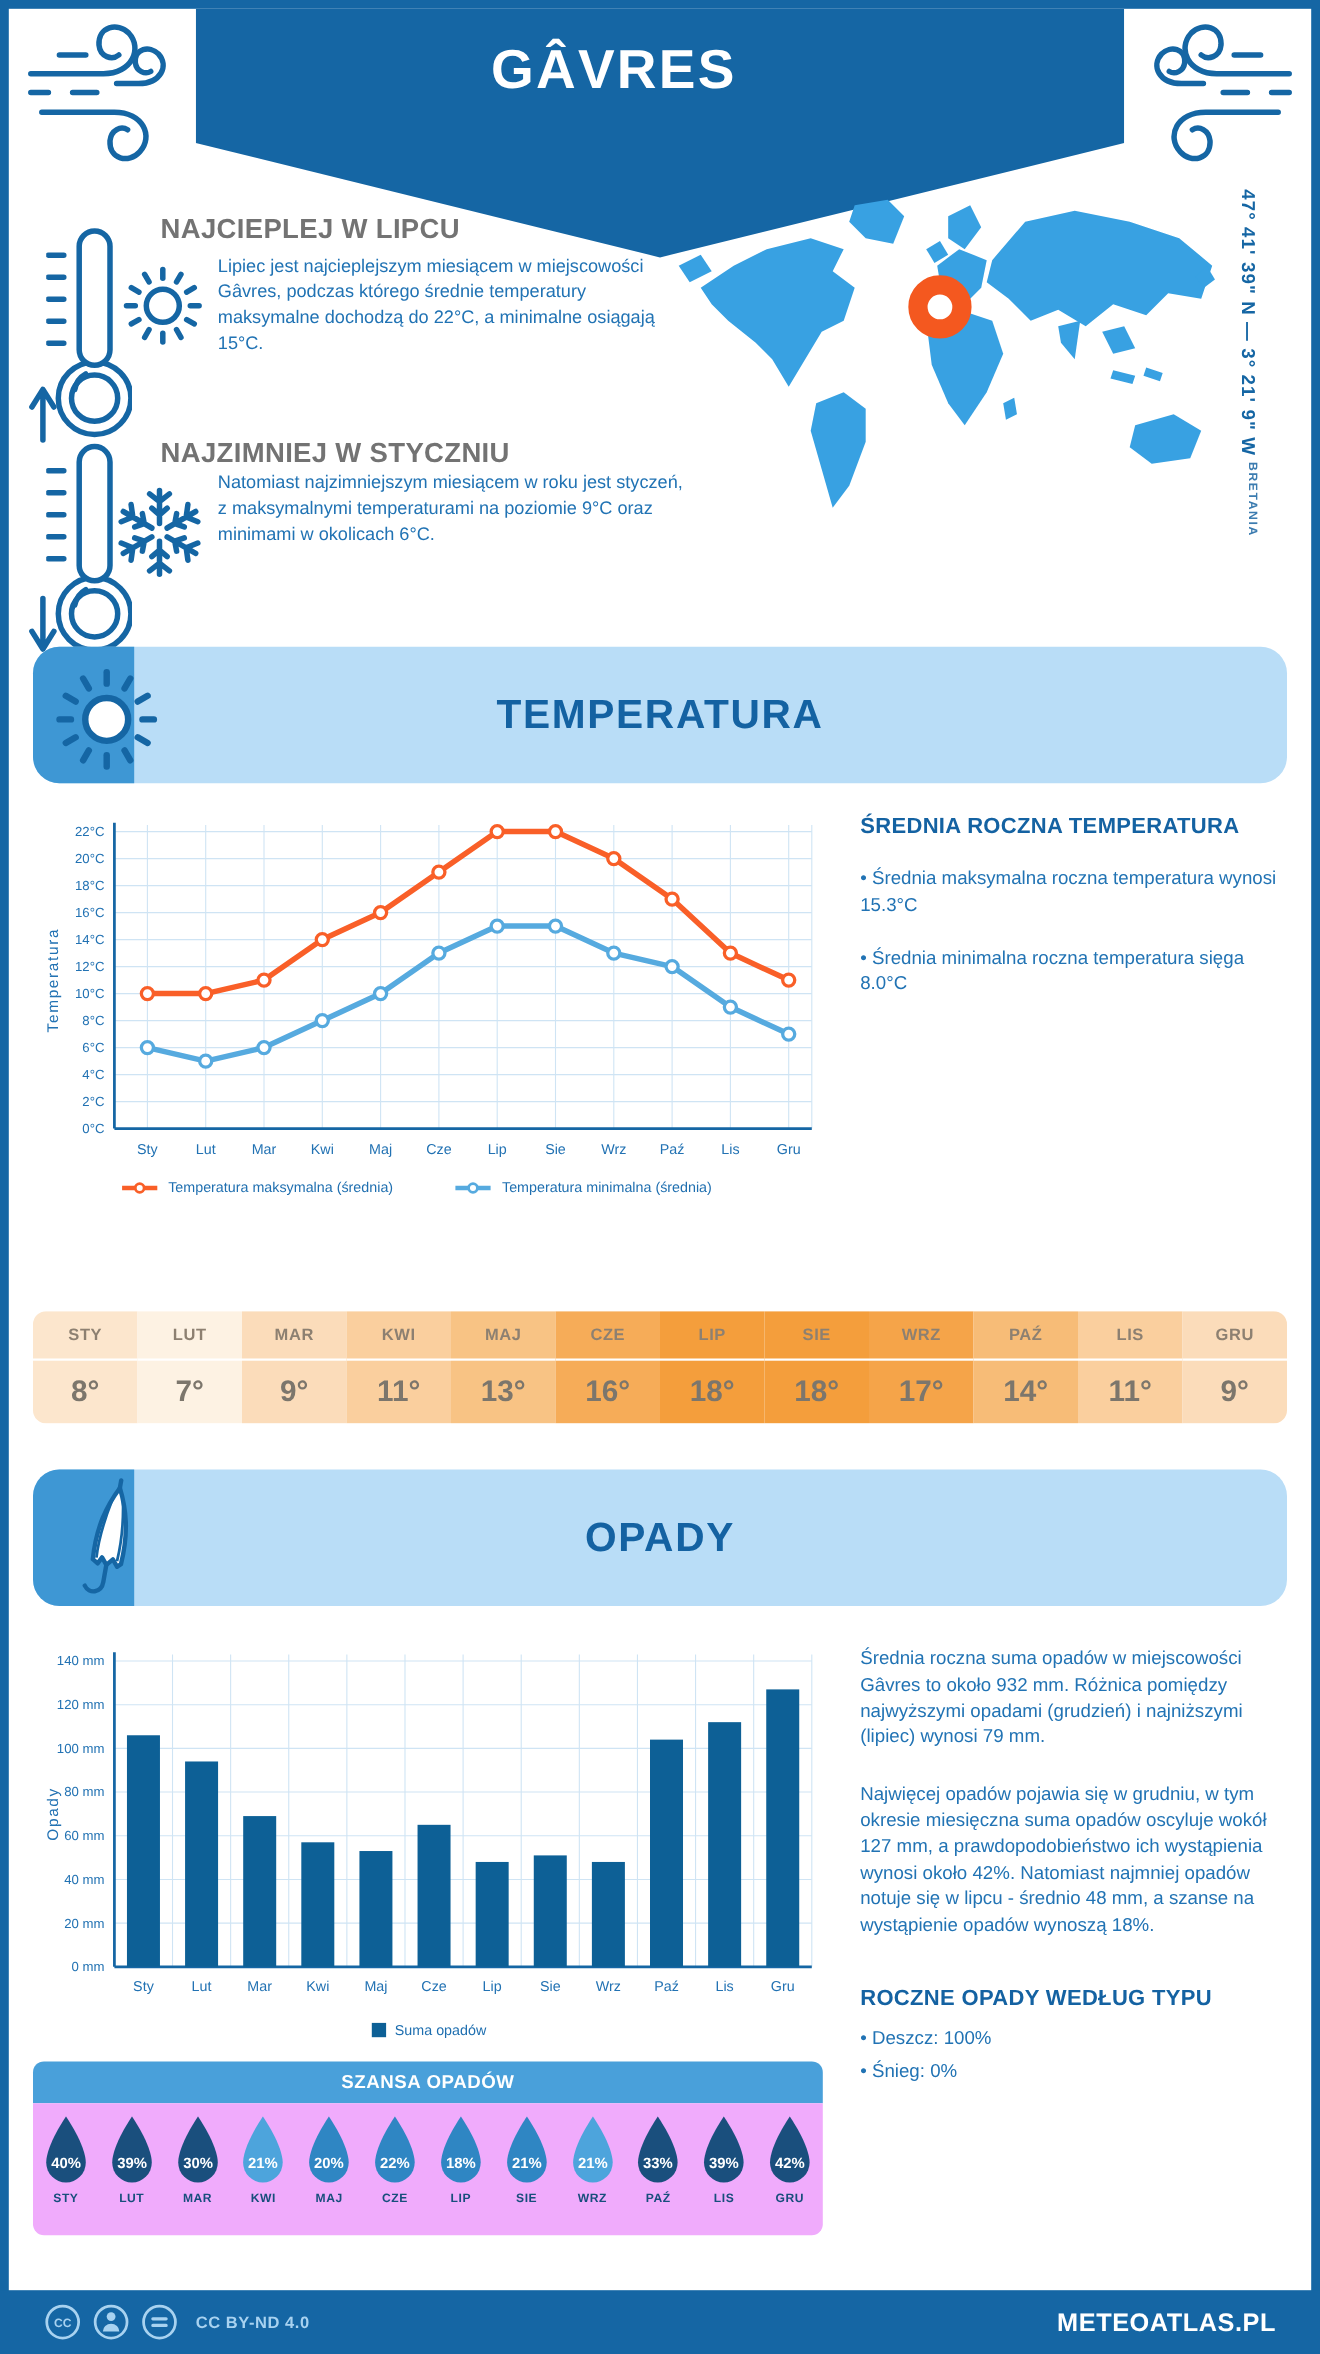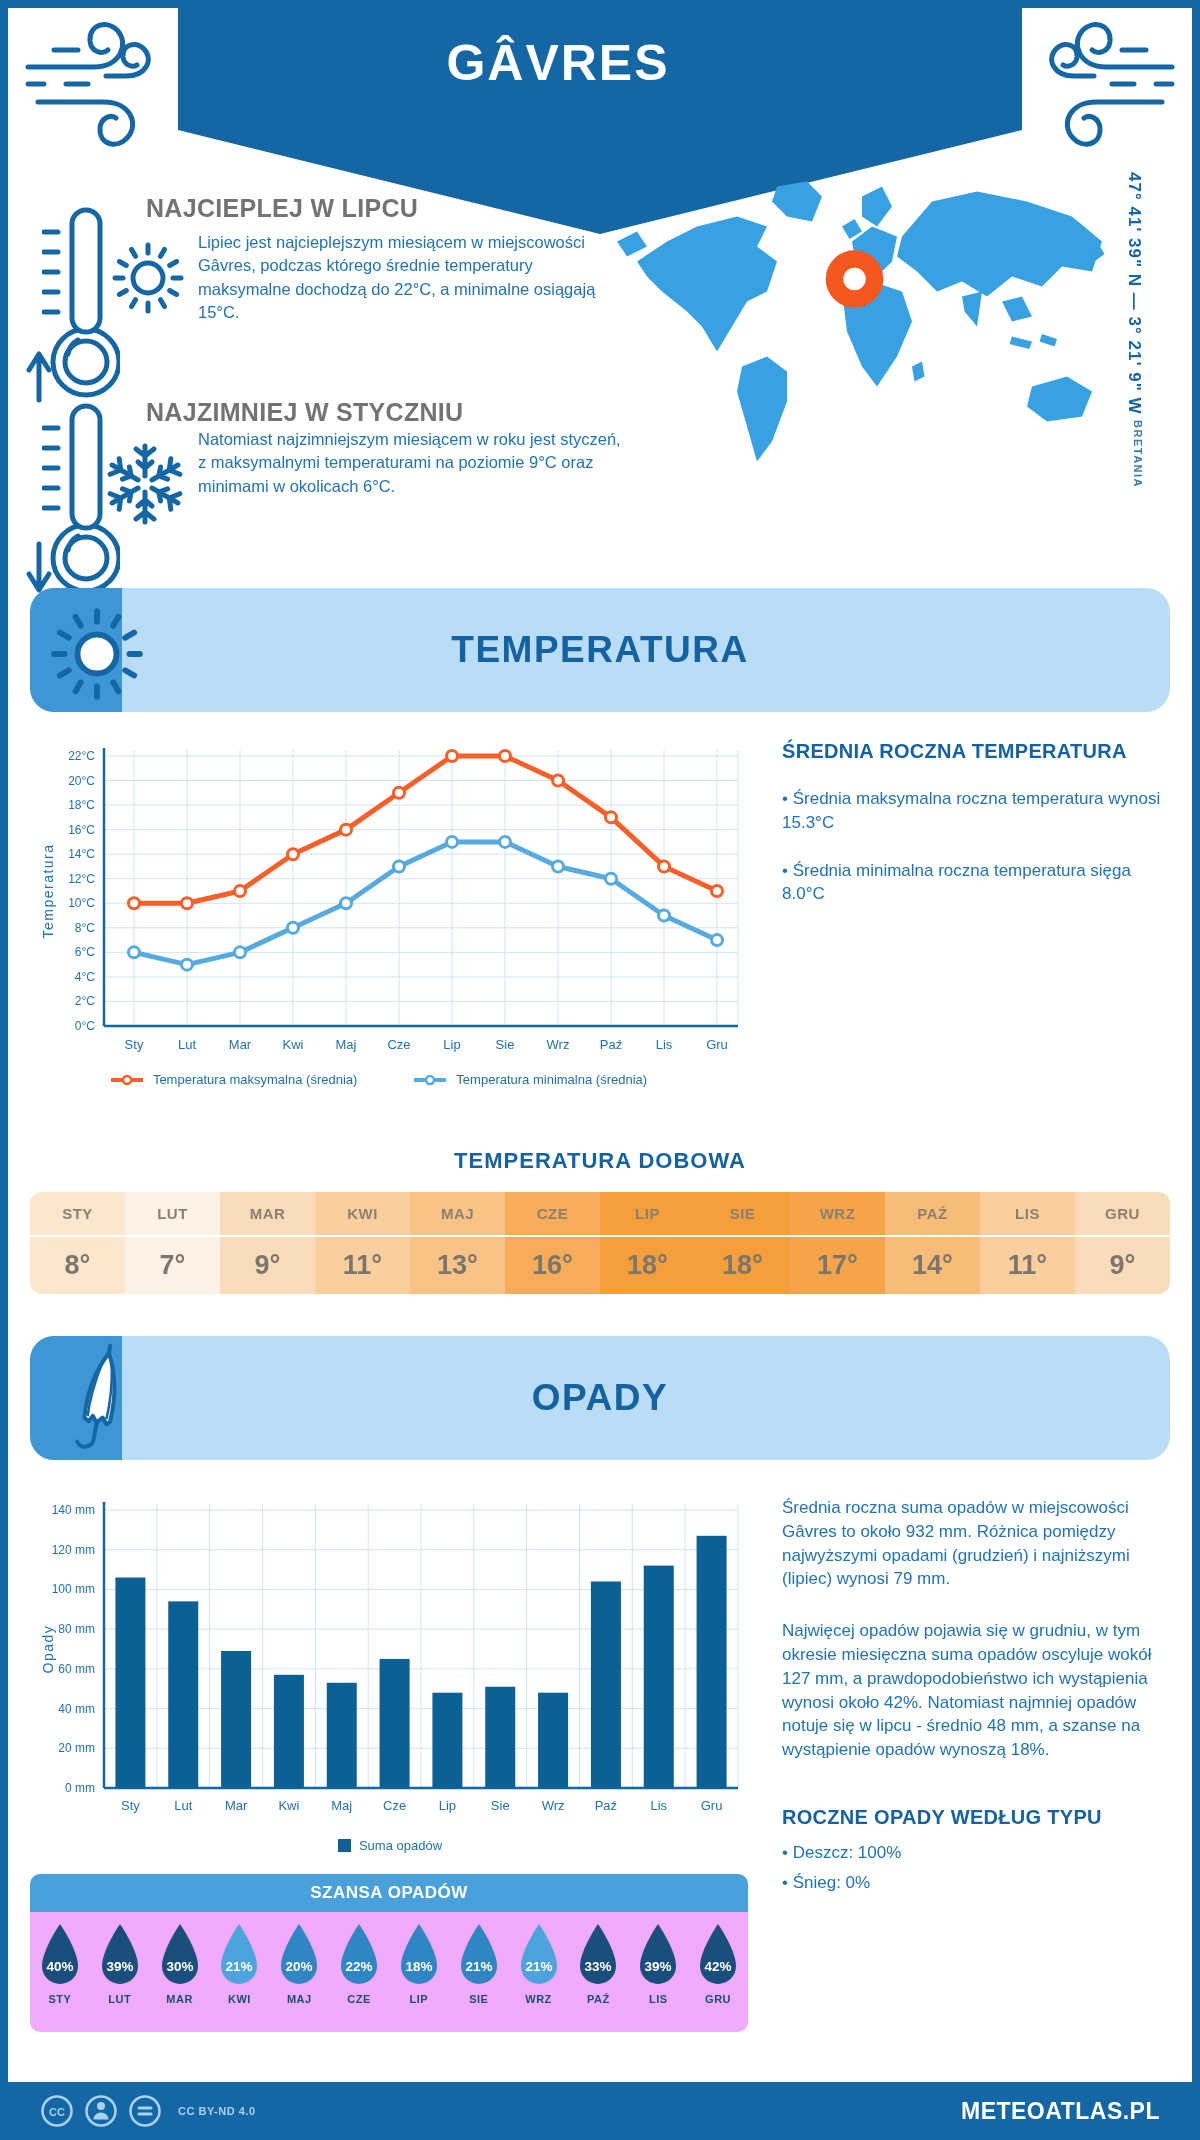--- a/index.html
+++ b/index.html
@@ -62,21 +62,21 @@
      align-items:center;justify-content:center;color:#fff;font-size:17px;font-weight:bold;letter-spacing:.5px;}
   .chance .ch-body{height:120px;background:#f0abfc;border-radius:0 0 10px 10px;
      display:grid;grid-template-columns:repeat(12,1fr);}
   .drop-slot{display:flex;flex-direction:column;align-items:center;padding-top:10px;}
   .drop-month{margin-top:5px;font-size:11px;font-weight:bold;color:#174e7c;letter-spacing:.5px;}
 
   
   .footer{position:absolute;left:0;top:2082px;width:1200px;height:58px;background:#1566a4;
      display:flex;align-items:center;padding:0 40px;box-sizing:border-box;z-index:70;}
   .cc-icons{display:flex;align-items:center;gap:10px;}
-  .license{margin-left:16px;color:#a8d2f0;font-size:11px;font-weight:bold;letter-spacing:.5px;}
+  .license{margin-left:16px;color:#a8d2f0;font-size:15px;font-weight:bold;letter-spacing:.5px;}
   .site{margin-left:auto;color:#fff;font-size:23px;font-weight:bold;letter-spacing:.5px;}
 </style>
 </head>
 <body>
 
 <div class="page">
   <div class="frame"></div>
 
   <svg width="0" height="0" style="position:absolute" aria-hidden="true">
     <defs>
@@ -289,21 +289,20 @@
         <span>Temperatura minimalna (średnia)</span>
       </div>
     </div>
 
   <div class="abs" style="left:782px;top:740px;width:392px">
     <div class="col-head">ŚREDNIA ROCZNA TEMPERATURA</div>
     <div class="col-p">• Średnia maksymalna roczna temperatura wynosi 15.3°C</div>
     <div class="col-p">• Średnia minimalna roczna temperatura sięga 8.0°C</div>
   </div>
 
-  <div class="daily-head">TEMPERATURA DOBOWA</div>
   <div class="dtable" id="daily-table">
       <div class="dcol" style="background: rgb(252, 230, 205);">
         <div class="m">STY</div>
         <div class="v">8°</div>
       </div>
       <div class="dcol" style="background: rgb(253, 242, 227);">
         <div class="m">LUT</div>
         <div class="v">7°</div>
       </div>
       <div class="dcol" style="background: rgb(251, 220, 186);">

